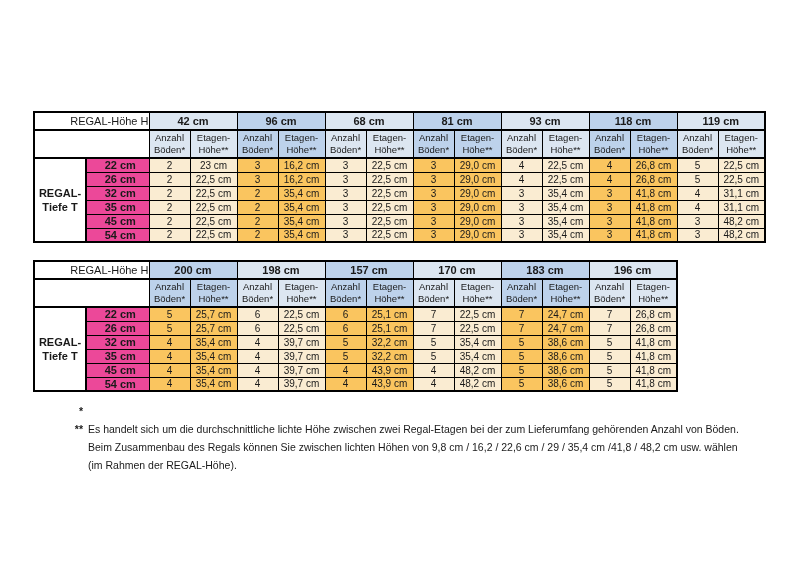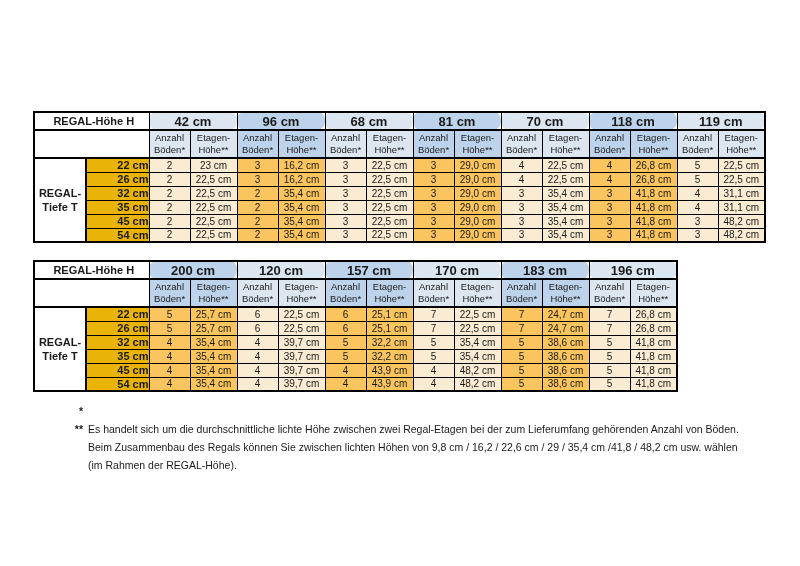--- a/index.html
+++ b/index.html
@@ -7,26 +7,26 @@
         font-family:"Liberation Sans",sans-serif;color:var(--c-text,#1a1a1a);overflow:hidden;}
   .tbl-wrap{position:absolute;}
   table.regal{border-collapse:collapse;border:2px solid var(--c-border,#000);table-layout:fixed;background:#fff;}
   col.c-lab1{width:52px;} col.c-lab2{width:63px;} col.c-anz{width:41px;} col.c-eta{width:47px;}
   .regal th,.regal td{border:1px solid var(--c-border,#000);padding:0;margin:0;
         text-align:center;vertical-align:middle;white-space:nowrap;overflow:hidden;}
   tr.head{height:18px;} tr.sub{height:28px;} .regal tbody tr{height:14px;}
   tr.head>*{border-bottom-width:2px;}
   tr.sub>*{border-bottom-width:2px;}
   .gstart{border-left-width:2px;}
-  th.corner{font-weight:bold;font-size:11px;text-align:center;padding-left:4px;background:#fff;border-radius:6px;}
-  th.ghead{font-weight:bold;font-size:13px;border-radius:8px;}
+  th.corner{font-weight:normal;font-size:11px;text-align:right;padding-left:4px;background:#fff;border-radius:6px;}
+  th.ghead{font-weight:bold;font-size:11px;}
   td.blank{background:#fff;}
   th.subh{font-weight:normal;font-size:9.5px;line-height:12px;text-align:center;}
   th.rowgroup{font-weight:bold;font-size:11px;line-height:14px;background:#fff;border-bottom-width:2px;}
-  th.rowlabel{font-weight:bold;font-size:11px;text-align:right;padding-left:5px;background:#eab308;border-left-width:2px;}
+  th.rowlabel{font-weight:bold;font-size:11px;text-align:center;padding-left:5px;background:#ec4899;border-left-width:2px;}
   td.val{font-size:10px;font-weight:normal;}
   .hb-l{background:var(--c-head-l,#dce6f1);} .hb-d{background:var(--c-head-d,#bdd2eb);}
   .cb-l{background:var(--c-cell-l,#faecd2);} .cb-d{background:var(--c-cell-d,#fac55f);}
   .footnote{position:absolute;left:88px;width:656px;font-size:10.5px;line-height:18px;}
   .fn-marker{position:absolute;right:100%;margin-right:5px;font-weight:bold;}
 </style>
 </head>
 <body>
 
 <div class="page">
@@ -50,21 +50,21 @@
           <col class="c-anz">
           <col class="c-eta">
         </colgroup>
         <thead>
           <tr class="head">
             <th class="corner" colspan="2">REGAL-Höhe H</th>
             <th class="ghead gstart hb-l" colspan="2">42 cm</th>
             <th class="ghead gstart hb-d" colspan="2">96 cm</th>
             <th class="ghead gstart hb-l" colspan="2">68 cm</th>
             <th class="ghead gstart hb-d" colspan="2">81 cm</th>
-            <th class="ghead gstart hb-l" colspan="2">70 cm</th>
+            <th class="ghead gstart hb-l" colspan="2">93 cm</th>
             <th class="ghead gstart hb-d" colspan="2">118 cm</th>
             <th class="ghead gstart hb-l" colspan="2">119 cm</th>
           </tr>
           <tr class="sub">
             <td class="blank" colspan="2"></td>
             <th class="subh gstart hb-l">
               <div>Anzahl</div>
               <div>Böden*</div>
             </th>
             <th class="subh hb-l">
@@ -246,21 +246,21 @@
           <col class="c-eta">
           <col class="c-anz">
           <col class="c-eta">
           <col class="c-anz">
           <col class="c-eta">
         </colgroup>
         <thead>
           <tr class="head">
             <th class="corner" colspan="2">REGAL-Höhe H</th>
             <th class="ghead gstart hb-d" colspan="2">200 cm</th>
-            <th class="ghead gstart hb-l" colspan="2">120 cm</th>
+            <th class="ghead gstart hb-l" colspan="2">198 cm</th>
             <th class="ghead gstart hb-d" colspan="2">157 cm</th>
             <th class="ghead gstart hb-l" colspan="2">170 cm</th>
             <th class="ghead gstart hb-d" colspan="2">183 cm</th>
             <th class="ghead gstart hb-l" colspan="2">196 cm</th>
           </tr>
           <tr class="sub">
             <td class="blank" colspan="2"></td>
             <th class="subh gstart hb-d">
               <div>Anzahl</div>
               <div>Böden*</div>

